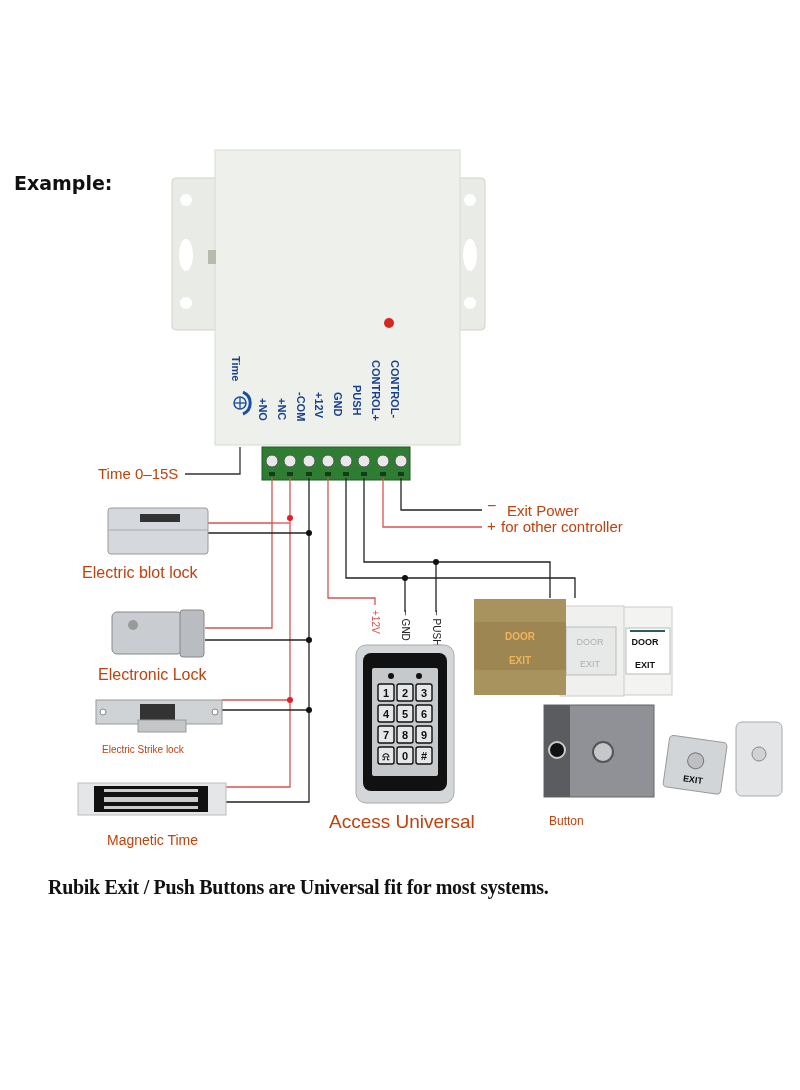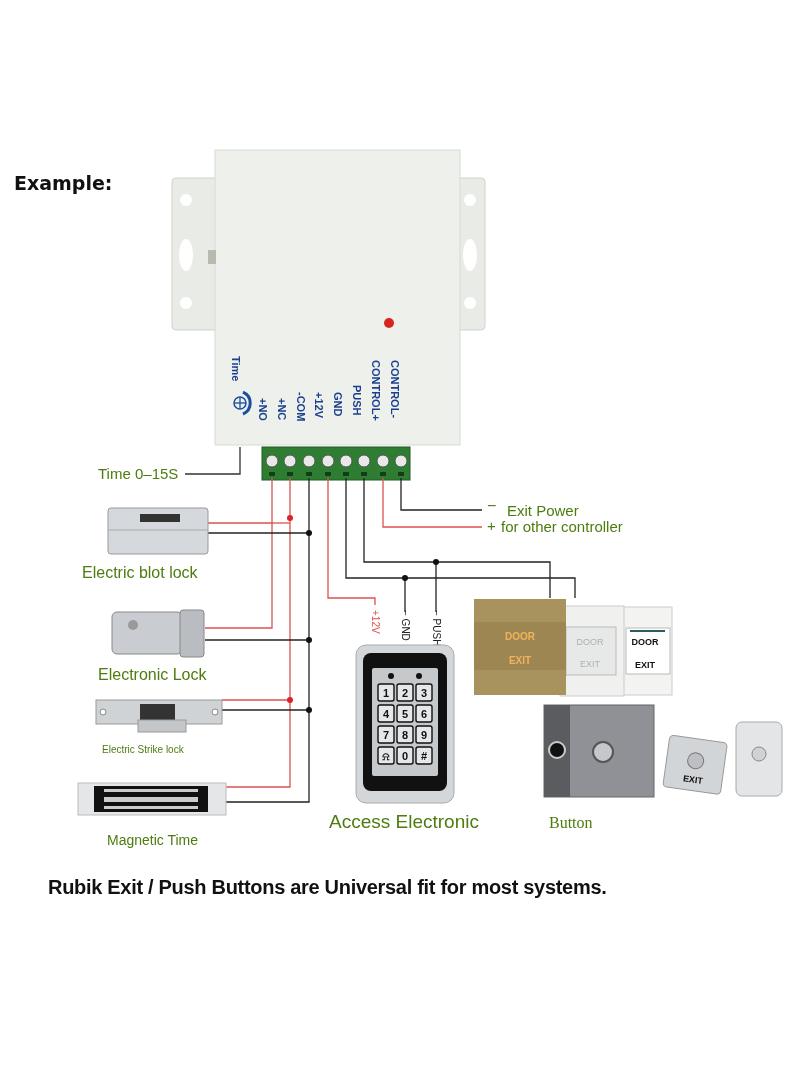--- a/index.html
+++ b/index.html
@@ -1,20 +1,20 @@
 <!DOCTYPE html>
 <html><head>
   <meta charset="utf-8">
   <style>
     html, body { margin:0; padding:0; background:#ffffff; }
     body { width:800px; height:1090px; position:relative; overflow:hidden; font-family:"Liberation Sans", sans-serif; color:#111; }
     .abs { position:absolute; }
     #example-label { left:14px; top:172px; font-size:19px; font-weight:bold; font-family:"DejaVu Sans", sans-serif;text-align:right; }
-    #footer-note { left:48px; top:876px; font-size:20px; font-weight:bold; font-family:Liberation Sans, sans-serif; letter-spacing:-0.3px; }
-    .lbl { font-size:16px; color:#4d7c0f; white-space:nowrap; }
+    #footer-note { left:48px; top:876px; font-size:20px; font-weight:bold; font-family:Liberation Serif, serif; letter-spacing:-0.3px; }
+    .lbl { font-size:16px; color:#c2410c; white-space:nowrap; }
     svg text { font-family:"Liberation Sans", sans-serif; }
   </style>
 </head>
 <body>
 
 <div id="example-label" class="abs">Example:</div>
 
 <svg class="abs" style="left:0;top:0" width="800" height="1090">
 
   <g>
@@ -234,16 +234,16 @@
 <div class="abs lbl" style="left:487px;top:497px;font-size:16px">−</div>
 <div class="abs lbl" style="left:487px;top:517px;font-size:15px">+</div>
 <div class="abs lbl" style="left:507px;top:502px;font-size:15px">Exit Power</div>
 <div class="abs lbl" style="left:501px;top:518px;font-size:15px">for other controller</div>
 
 <div class="abs lbl" style="left:82px;top:564px;font-size:16px">Electric blot lock</div>
 <div class="abs lbl" style="left:98px;top:666px;font-size:16px">Electronic Lock</div>
 <div class="abs lbl" style="left:102px;top:744px;font-size:10px">Electric Strike lock</div>
 <div class="abs lbl" style="left:107px;top:832px;font-size:14px">Magnetic Time</div>
 
-<div class="abs lbl" style="left:329px;top:811px;font-size:19px">Access Electronic</div>
-<div class="abs lbl" style="left:549px;top:814px;font-size:16px;font-family:Liberation Serif, serif">Button</div>
+<div class="abs lbl" style="left:329px;top:811px;font-size:19px">Access Universal</div>
+<div class="abs lbl" style="left:549px;top:814px;font-size:12px;font-family:Liberation Sans, sans-serif">Button</div>
 
 <div id="footer-note" class="abs">Rubik Exit / Push Buttons are Universal fit for most systems.</div>
 
 </body></html>

